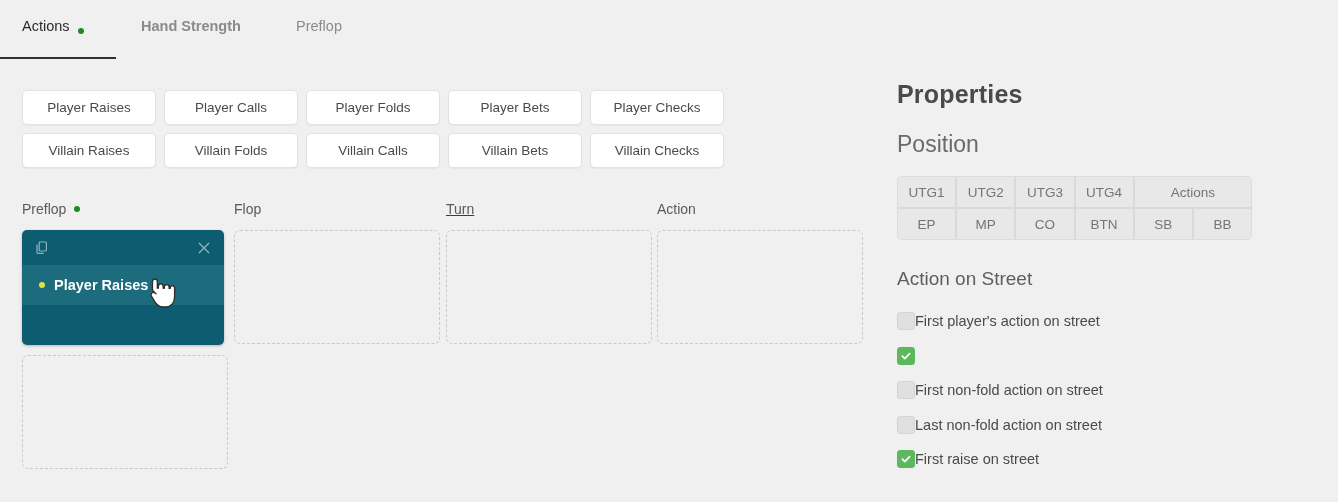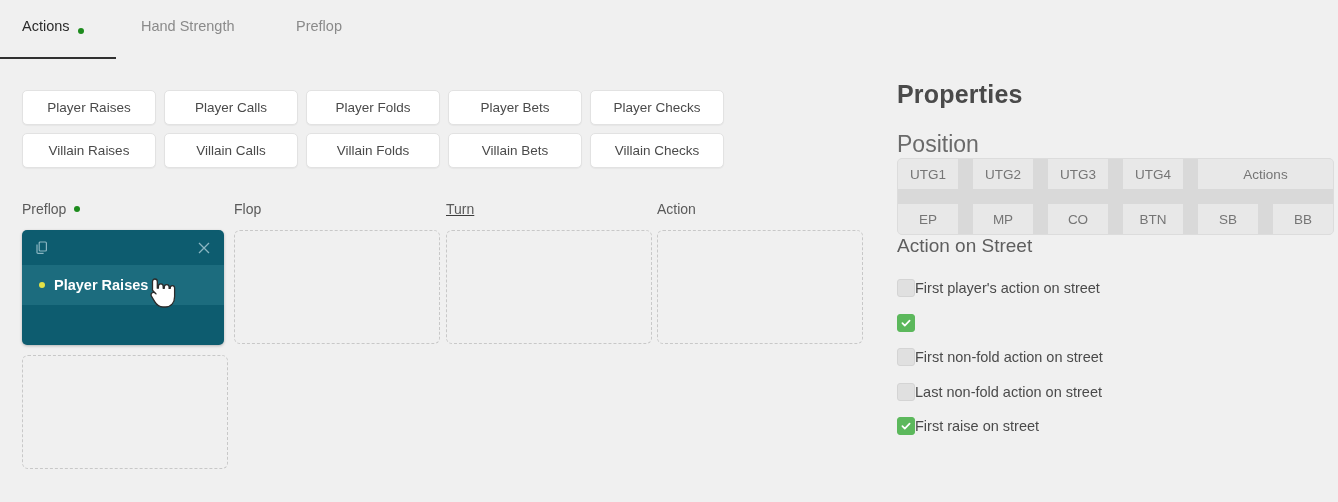--- a/index.html
+++ b/index.html
@@ -154,42 +154,44 @@
     font-weight: bold;
     color: #4a4a4a;
     letter-spacing: 0.2px;
   }
   .props-sub {
     margin-top: 22px;
     font-size: 23px;
     color: #6a6a6a;
   }
   .pos-grid {
-    width: 437px;
+    margin-top: 18px;
+    width: 355px;
     border-radius: 5px;
     overflow: hidden;
     display: grid;
     grid-template-columns: repeat(6, 1fr);
     background: #d9d9d9;
-    gap: 15px;
+    gap: 2px;
     border: 1px solid #dcdcdc;
   }
   .pos-cell {
     background: #e8e8e8;
     height: 30px;
     display: flex;
     align-items: center;
     justify-content: center;
     font-size: 13.5px;
     color: #757575;
     cursor: pointer;
   }
   .pos-cell.span2 { grid-column: span 2; }
 
   .aos-title {
+    margin-top: 28px;
     font-size: 19px;
     color: #5e5e5e;
   }
   .checks { margin-top: 14px; }
   .check-row {
     display: flex;
     align-items: center;
     height: 34.5px;
     gap: 0;
     cursor: pointer;
@@ -214,38 +216,38 @@
   }
 </style>
 </head>
 <body>
 
 <div class="tabbar">
   <div class="tab active" style="left:22px;">
     <span>Actions</span>
     <span class="dot"></span>
   </div>
-  <div class="tab" style="left:141px;">
+  <div class="tab" style="left:141px;font-weight:bold;">
     <span>Hand Strength</span>
   </div>
   <div class="tab" style="left:296px;">
     <span>Preflop</span>
   </div>
   <div class="tab-underline"></div>
 </div>
 
 <div class="actions-grid">
   <div class="act-btn">Player Raises</div>
   <div class="act-btn">Player Calls</div>
   <div class="act-btn">Player Folds</div>
   <div class="act-btn">Player Bets</div>
   <div class="act-btn">Player Checks</div>
   <div class="act-btn">Villain Raises</div>
+  <div class="act-btn">Villain Folds</div>
   <div class="act-btn">Villain Calls</div>
-  <div class="act-btn">Villain Folds</div>
   <div class="act-btn">Villain Bets</div>
   <div class="act-btn">Villain Checks</div>
 </div>
 
 <div class="streets">
 
   <div class="street-col" style="left:0px;">
     <div class="street-label">
       <span>Preflop</span>
       <span class="dot"></span>

